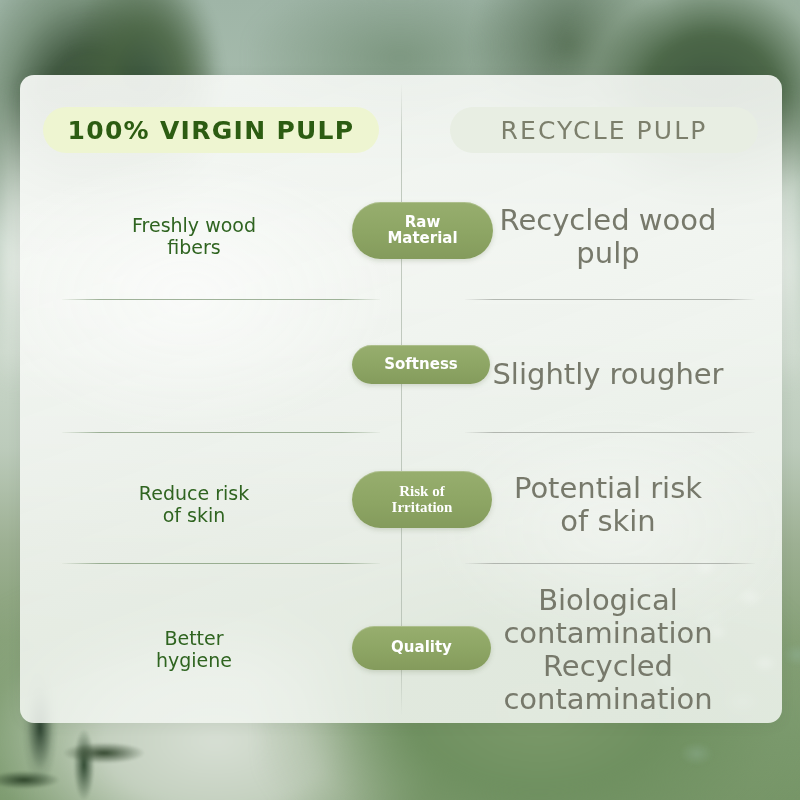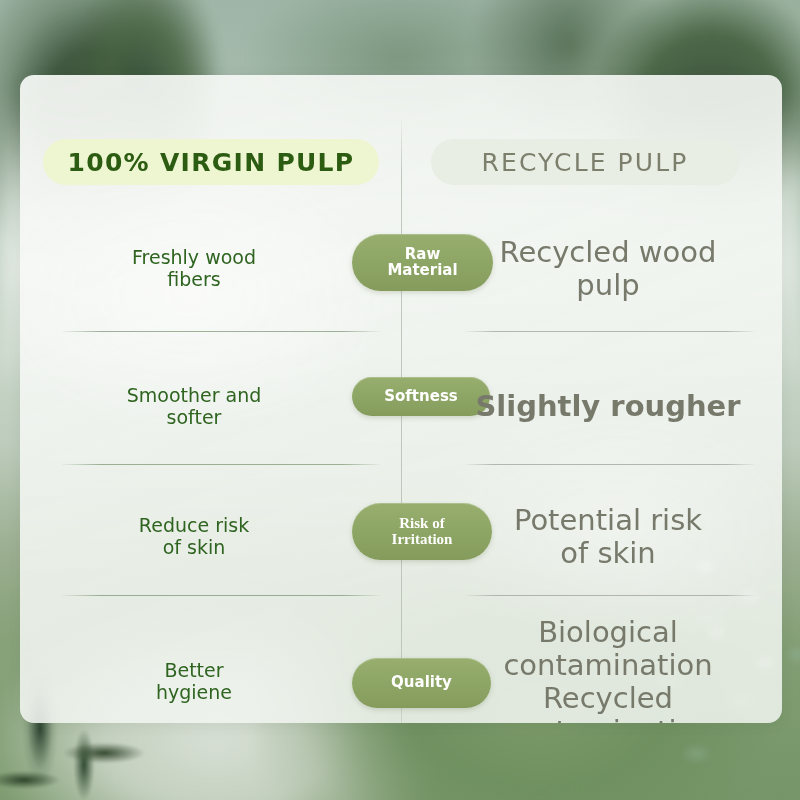--- a/index.html
+++ b/index.html
@@ -106,35 +106,35 @@
       radial-gradient(ellipse 260px 170px at 78% 70%, rgba(255,255,255,.35) 0%, rgba(255,255,255,0) 72%);
     pointer-events:none;
   }
   
   .v-divider{
     position:absolute;left:381px;top:8px;width:1px;height:632px;
     background:linear-gradient(180deg, rgba(176,186,174,0) 0%, rgba(176,186,174,.75) 9%, rgba(176,186,174,.75) 92%, rgba(176,186,174,0) 100%);
   }
 
   
-  .grid{position:relative;height:100%;width:100%;margin-top:32px;}
+  .grid{position:relative;height:100%;width:100%;}
 
   
   .head-row{position:absolute;top:32px;left:0;right:0;height:50px;}
   .pill-head{
     position:absolute;height:46px;border-radius:23px;
     display:flex;align-items:center;justify-content:center;
     letter-spacing:1.3px;font-size:25px;font-weight:700;
   }
   .pill-head.left{
     left:23px;width:336px;
     background:#eef5d1;color:#2c5c12;
   }
   .pill-head.right{
-    left:411px;width:308px;
+    left:430px;width:308px;
     background:#e8eee3;color:#7c7f6c;font-weight:400;letter-spacing:2.1px;text-align:center;
   }
 
   
   .row{position:absolute;left:0;right:0;}
   .cell{
     position:absolute;top:0;height:100%;
     display:flex;align-items:center;justify-content:center;
     text-align:center;line-height:1.14;
     padding:0 6px;box-sizing:border-box;
@@ -198,29 +198,25 @@
       </div>
       <div class="cell right">
         <span style="white-space:pre-line;">Recycled wood
 pulp</span>
       </div>
     </div>
     <div class="h-div left" style="top:224px;"></div>
     <div class="h-div right" style="top:224px;"></div>
 
     <div class="row" style="top:262px;height:76px;">
-      <div class="cell left">
-        <span style="white-space:pre-line;">Smoother and
-softer</span>
-      </div>
       <div class="pill-mid" style="top:8px;width:138px;height:39px;">
         <span style="white-space:pre-line;">Softness</span>
       </div>
       <div class="cell right">
-        <span style="white-space:pre-line;font-weight:bold;">Slightly rougher</span>
+        <span style="white-space:pre-line;">Slightly rougher</span>
       </div>
     </div>
     <div class="h-div left" style="top:357px;"></div>
     <div class="h-div right" style="top:357px;"></div>
 
     <div class="row" style="top:392px;height:76px;padding-left:32px;">
       <div class="cell left">
         <span style="white-space:pre-line;">Reduce risk
 of skin</span>
       </div>
@@ -234,21 +230,21 @@
       </div>
     </div>
     <div class="h-div left" style="top:488px;"></div>
     <div class="h-div right" style="top:488px;"></div>
 
     <div class="row" style="top:520px;height:110px;">
       <div class="cell left">
         <span style="white-space:pre-line;">Better
 hygiene</span>
       </div>
-      <div class="pill-mid" style="top:31px;width:139px;height:50px;">
+      <div class="pill-mid" style="top:31px;width:139px;height:44px;">
         <span style="white-space:pre-line;">Quality</span>
       </div>
       <div class="cell right">
         <span style="white-space:pre-line;">Biological
 contamination
 Recycled
 contamination</span>
       </div>
     </div>
 

